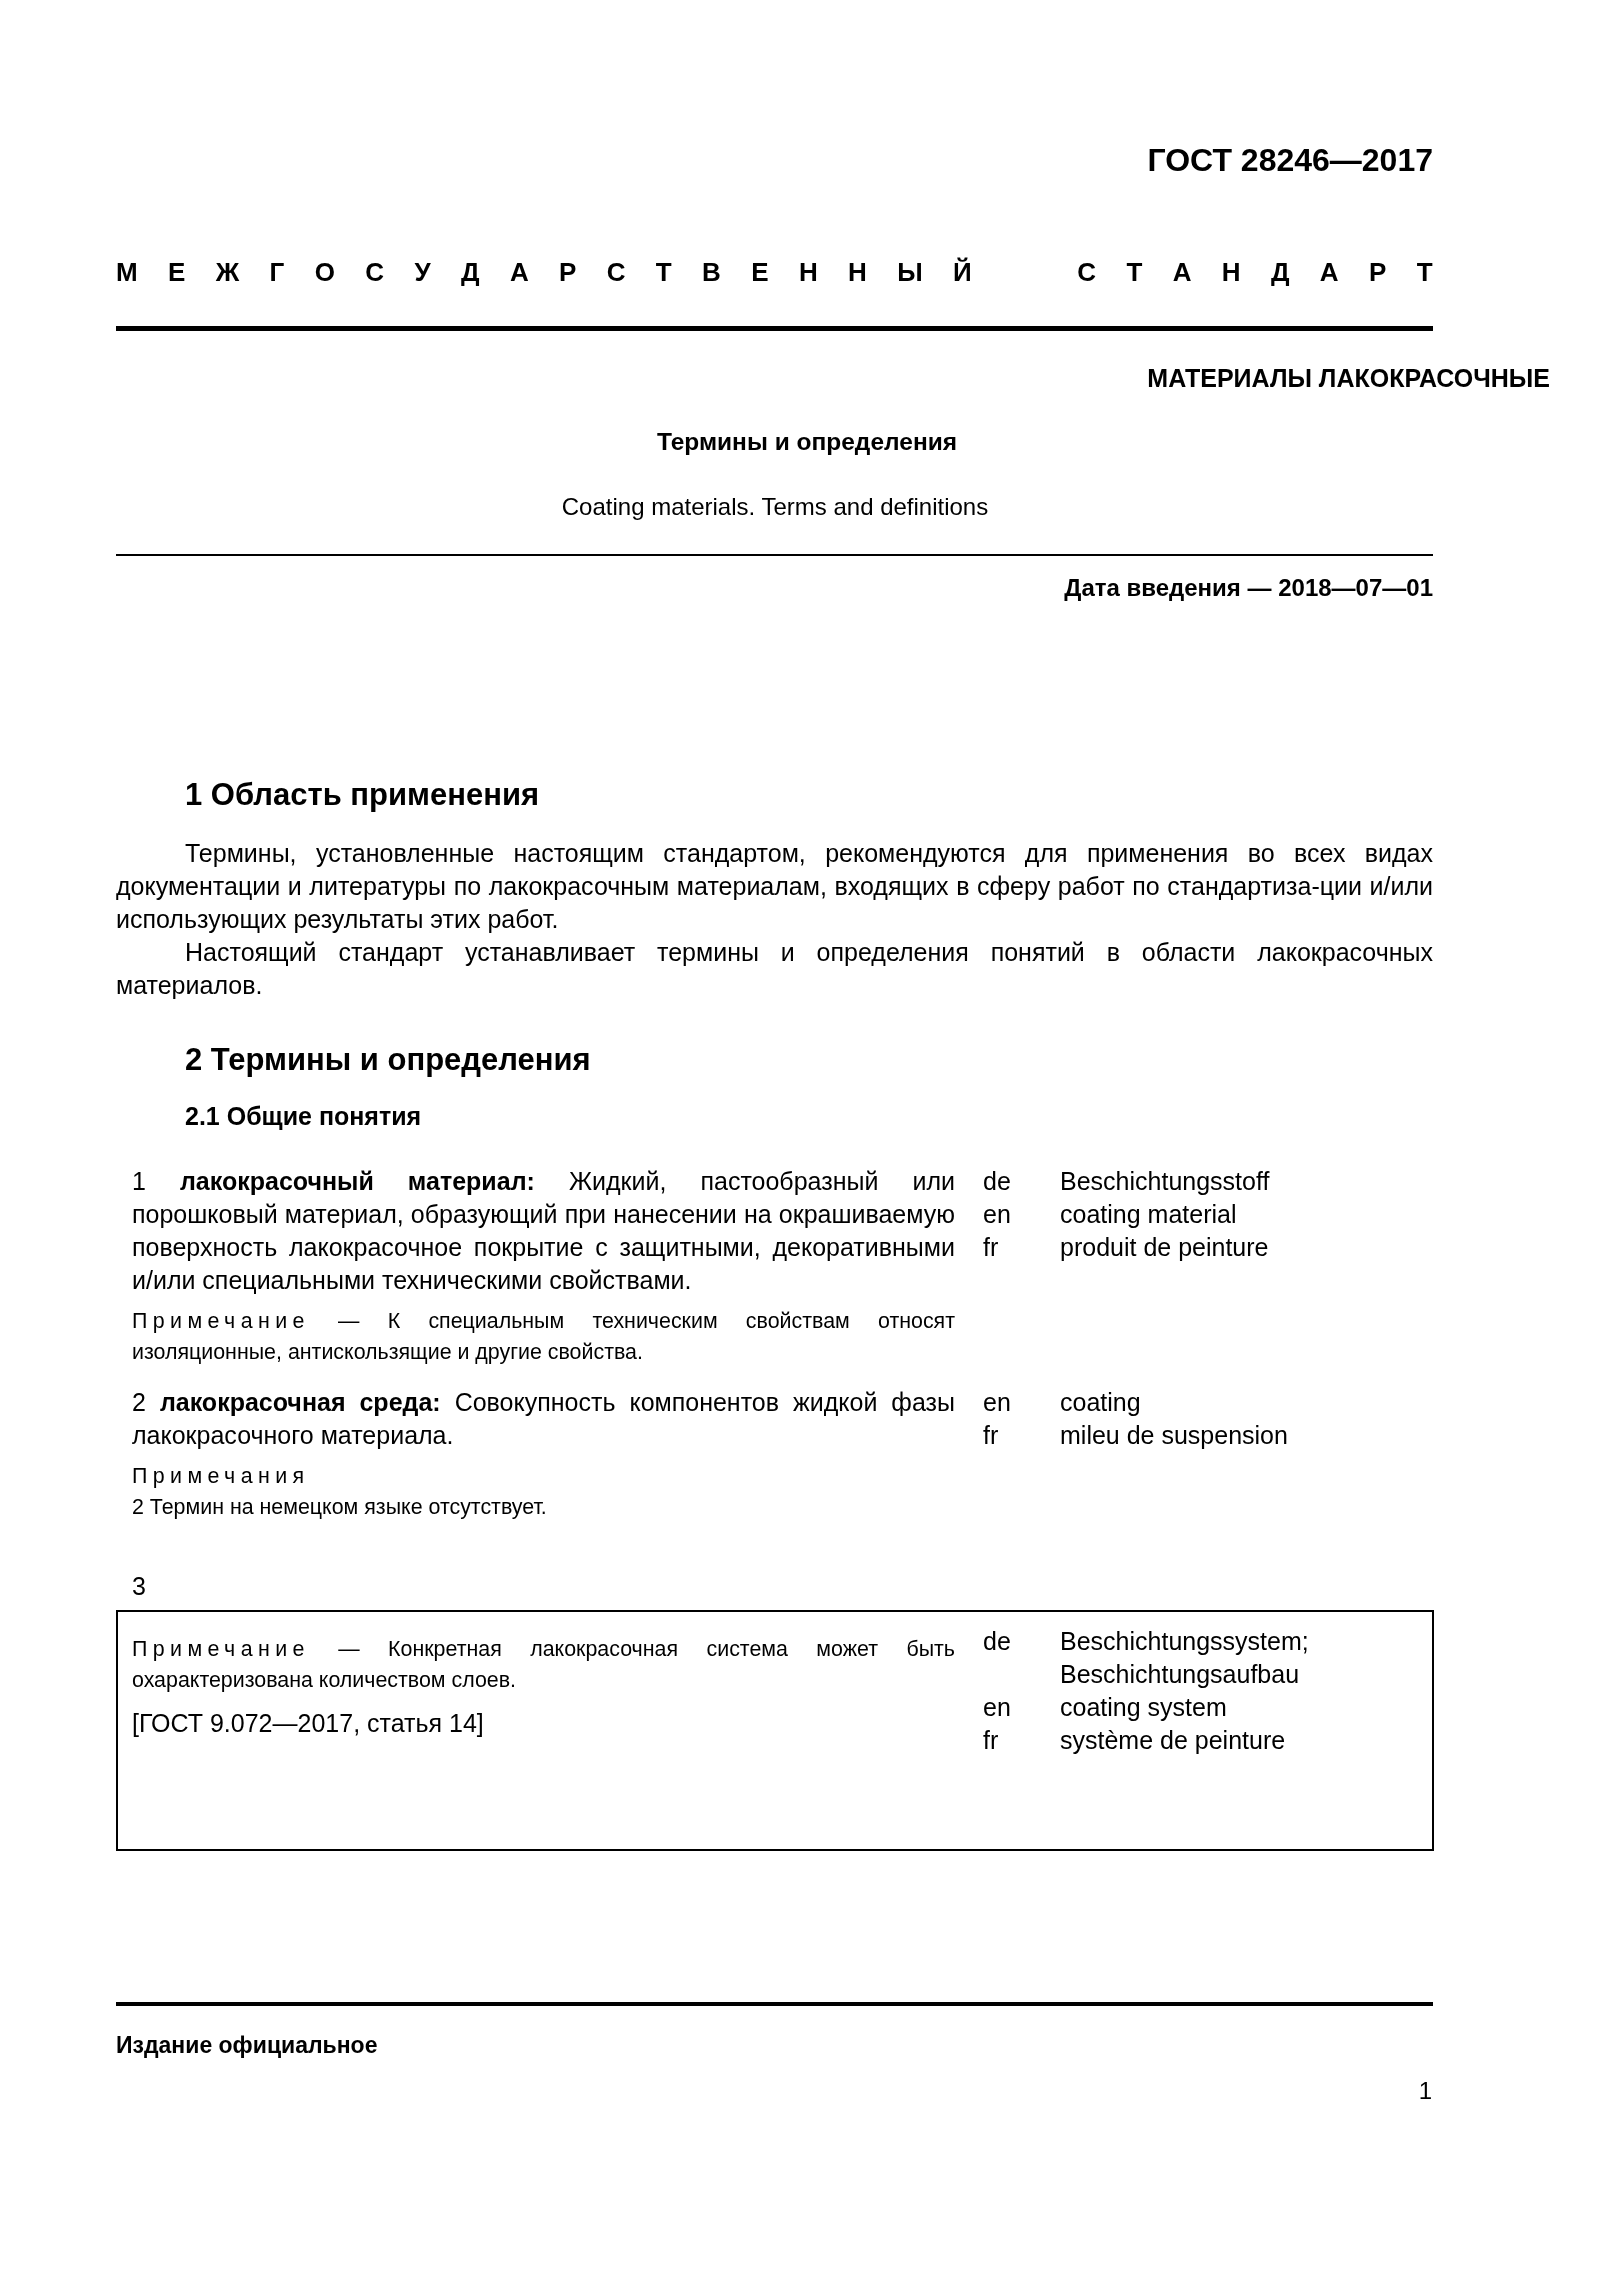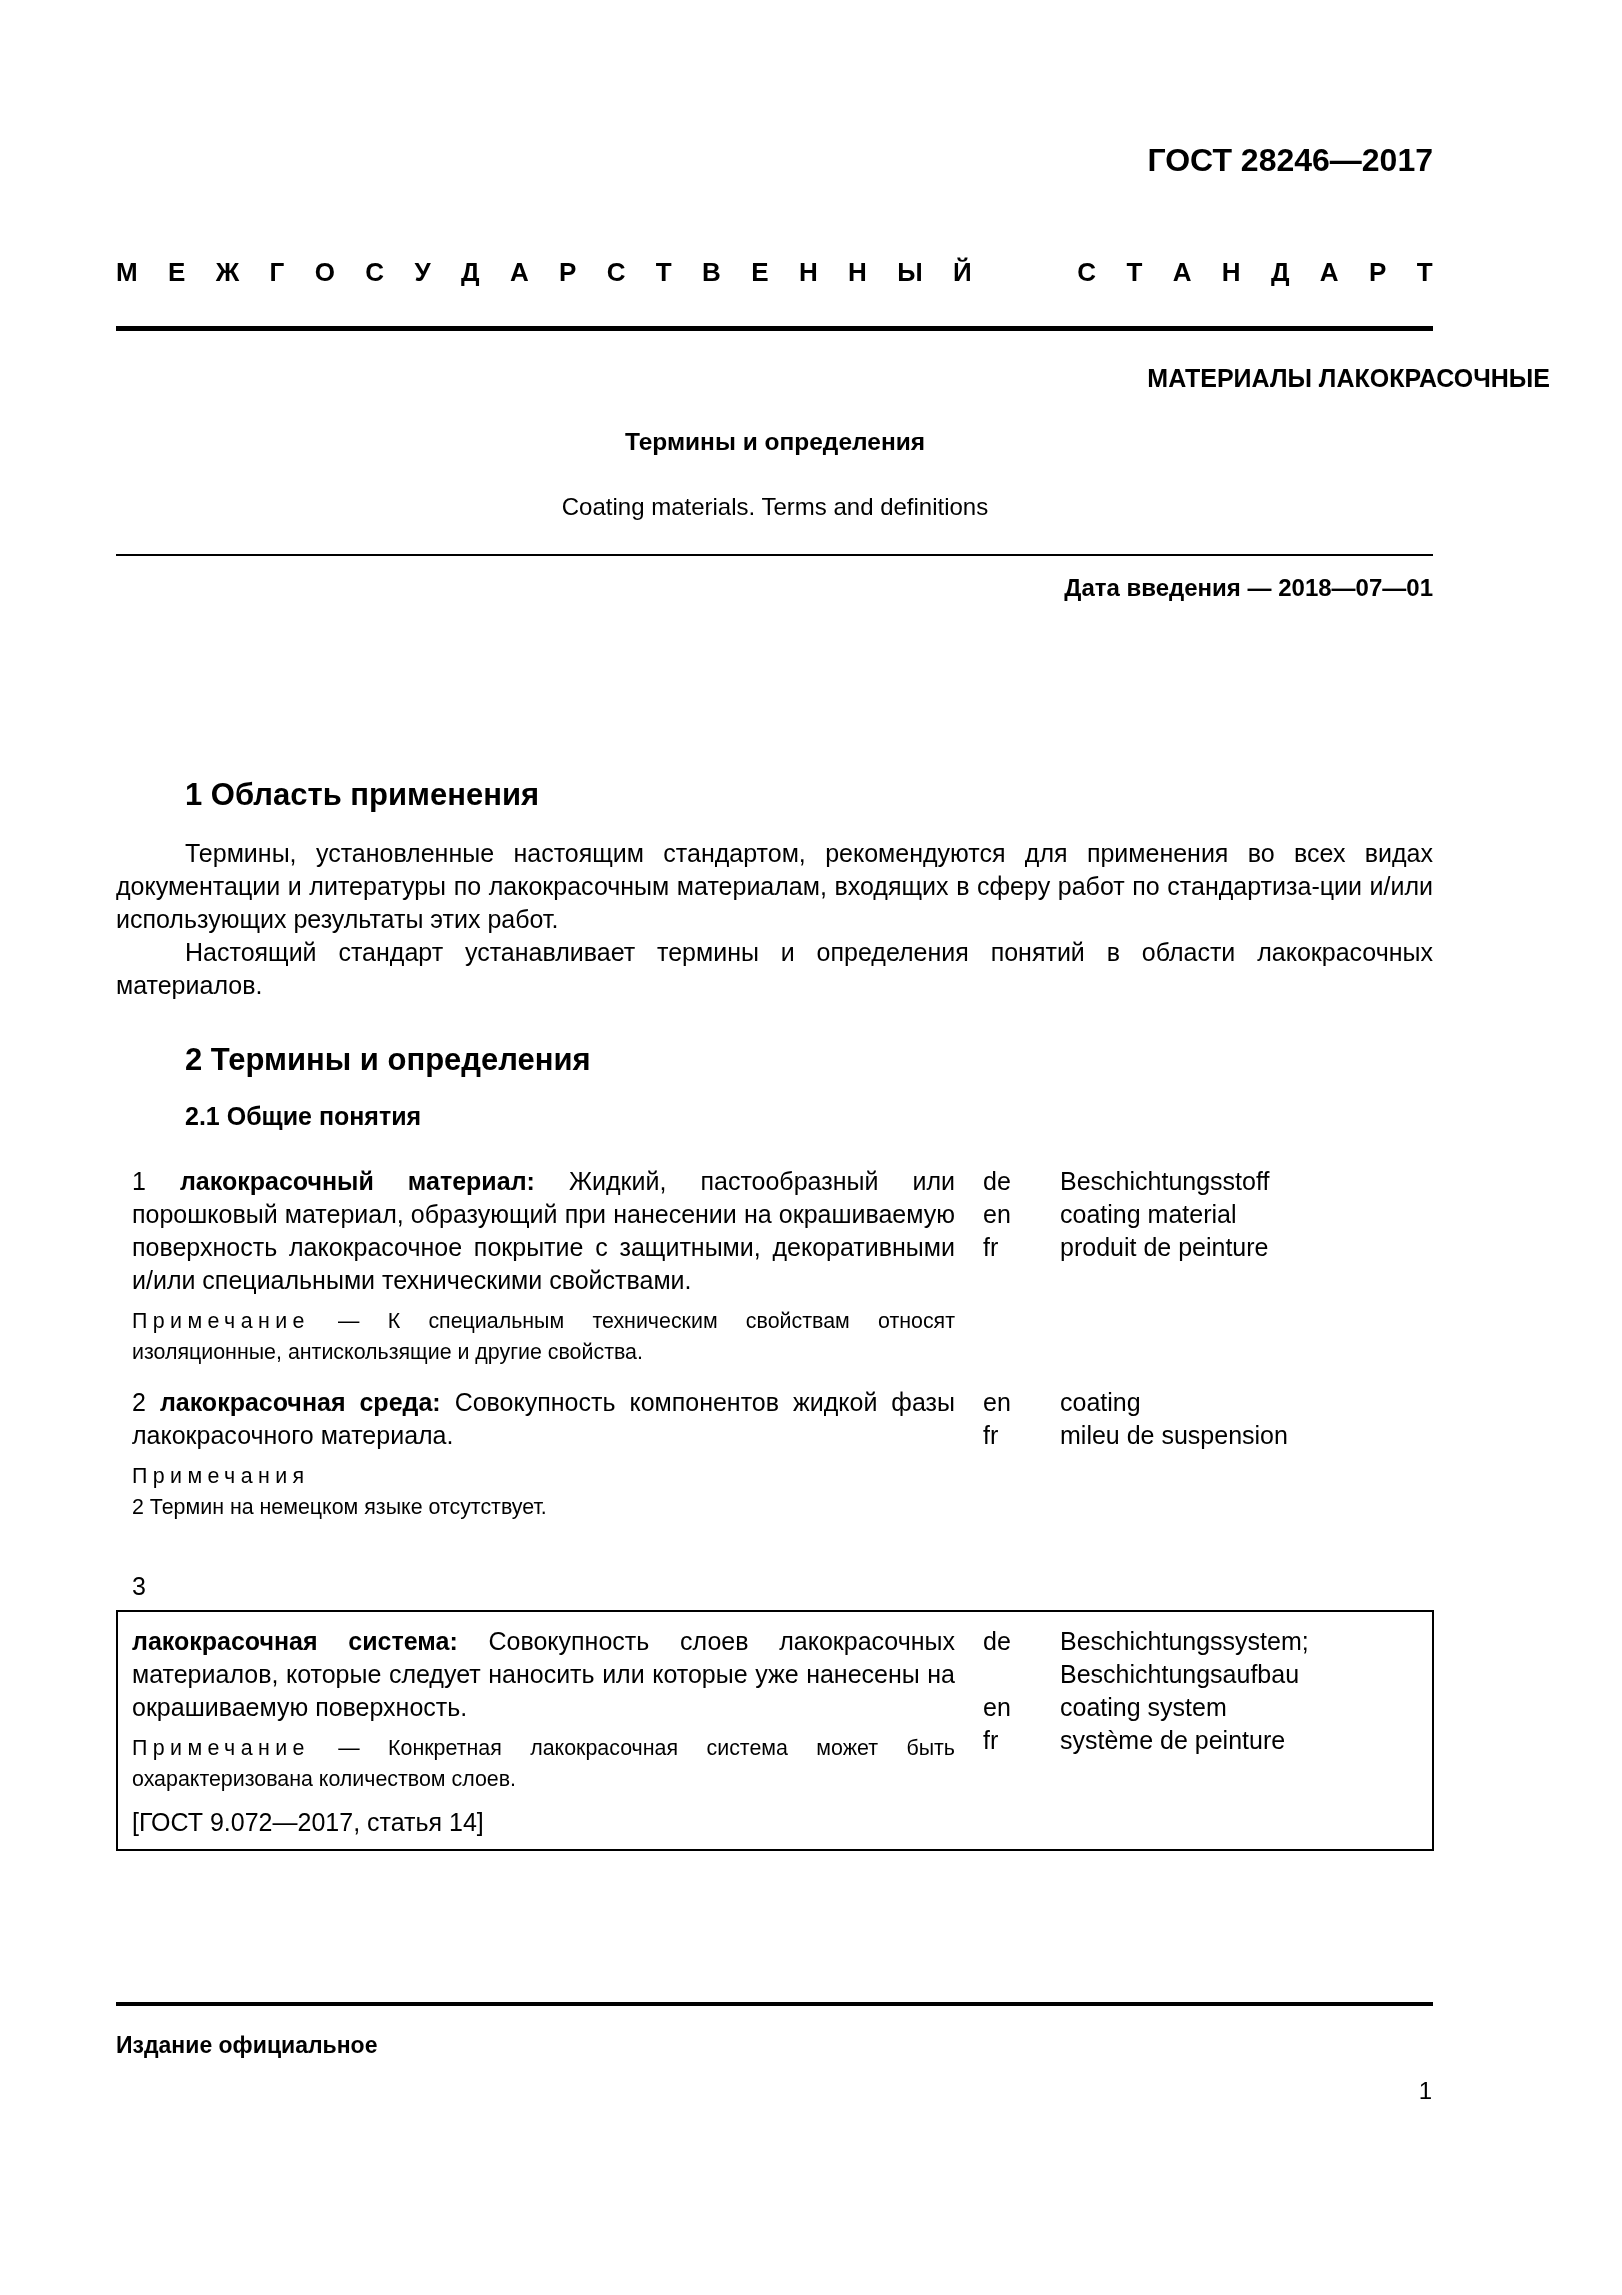--- a/index.html
+++ b/index.html
@@ -10,21 +10,21 @@
   .abs { position: absolute; }
   .doc-number { right: 190px; top: 142px; font-size: 32px; font-weight: bold; }
   .spaced-banner {
     left: 116px; width: 1317px; top: 257px; font-size: 26px; font-weight: bold;
     display: flex; justify-content: space-between;
   }
   .spaced-banner span { display: inline-block; }
   .rule-thick { left: 116px; width: 1317px; top: 326px; height: 4.6px; background: #000; }
   .rule-thin { left: 116px; width: 1317px; height: 2.3px; background: #000; }
   .title-main { left: 0; width: 1550px; text-align: right; top: 364px; font-size: 25px; font-weight: bold; }
-  .title-sub { left: 0; width: 1550px; text-align: center; top: 428px; font-size: 24.5px; font-weight: bold; }
+  .title-sub { left: 0; width: 1550px; text-align: center; top: 428px; font-size: 24.5px; font-weight: bold; padding-left: 32px; }
   .title-en { left: 0; width: 1550px; text-align: center; top: 493px; font-size: 24px; }
   .intro-date { right: 190px; top: 574px; font-size: 24px; font-weight: bold; }
   .h1 { left: 185px; font-size: 31px; font-weight: bold; }
   .h2 { left: 185px; font-size: 25px; font-weight: bold; }
   .para {
     left: 116px; width: 1317px; font-size: 25px; line-height: 33px; text-align: justify;
   }
   .para .p { text-indent: 69px; }
   .term-left { left: 132px; width: 823px; font-size: 25px; line-height: 33px; text-align: justify; }
   .note { font-size: 21.4px; line-height: 31px; text-align: justify; }
@@ -136,24 +136,20 @@
     </div>
   <div class="lang-row">
       <span class="lang-code">fr</span>
       <span>mileu de suspension</span>
     </div>
 </div>
 
 <div class="abs" style="left:132px; top:1572px; font-size:25px;">3</div>
 <div class="abs box3"></div>
 <div class="abs term-left" style="top:1625px;">
-  <div>
-    <b>лакокрасочная система:</b>
-    <span>Совокупность слоев лакокрасочных материалов, которые следует наносить или которые уже нанесены на окрашиваемую поверхность.</span>
-  </div>
   <div class="note" style="margin-top:9.2px;">
     <span class="note-label">Примечание</span><span> — Конкретная лакокрасочная система может быть охарактеризована количеством слоев.</span>
   </div>
   <div style="margin-top:10.7px;">[ГОСТ 9.072—2017, статья 14]</div>
 </div>
 <div class="abs lang-col" style="top:1625px;">
   <div class="lang-row">
       <span class="lang-code">de</span>
       <span>Beschichtungssystem;</span>
     </div>

